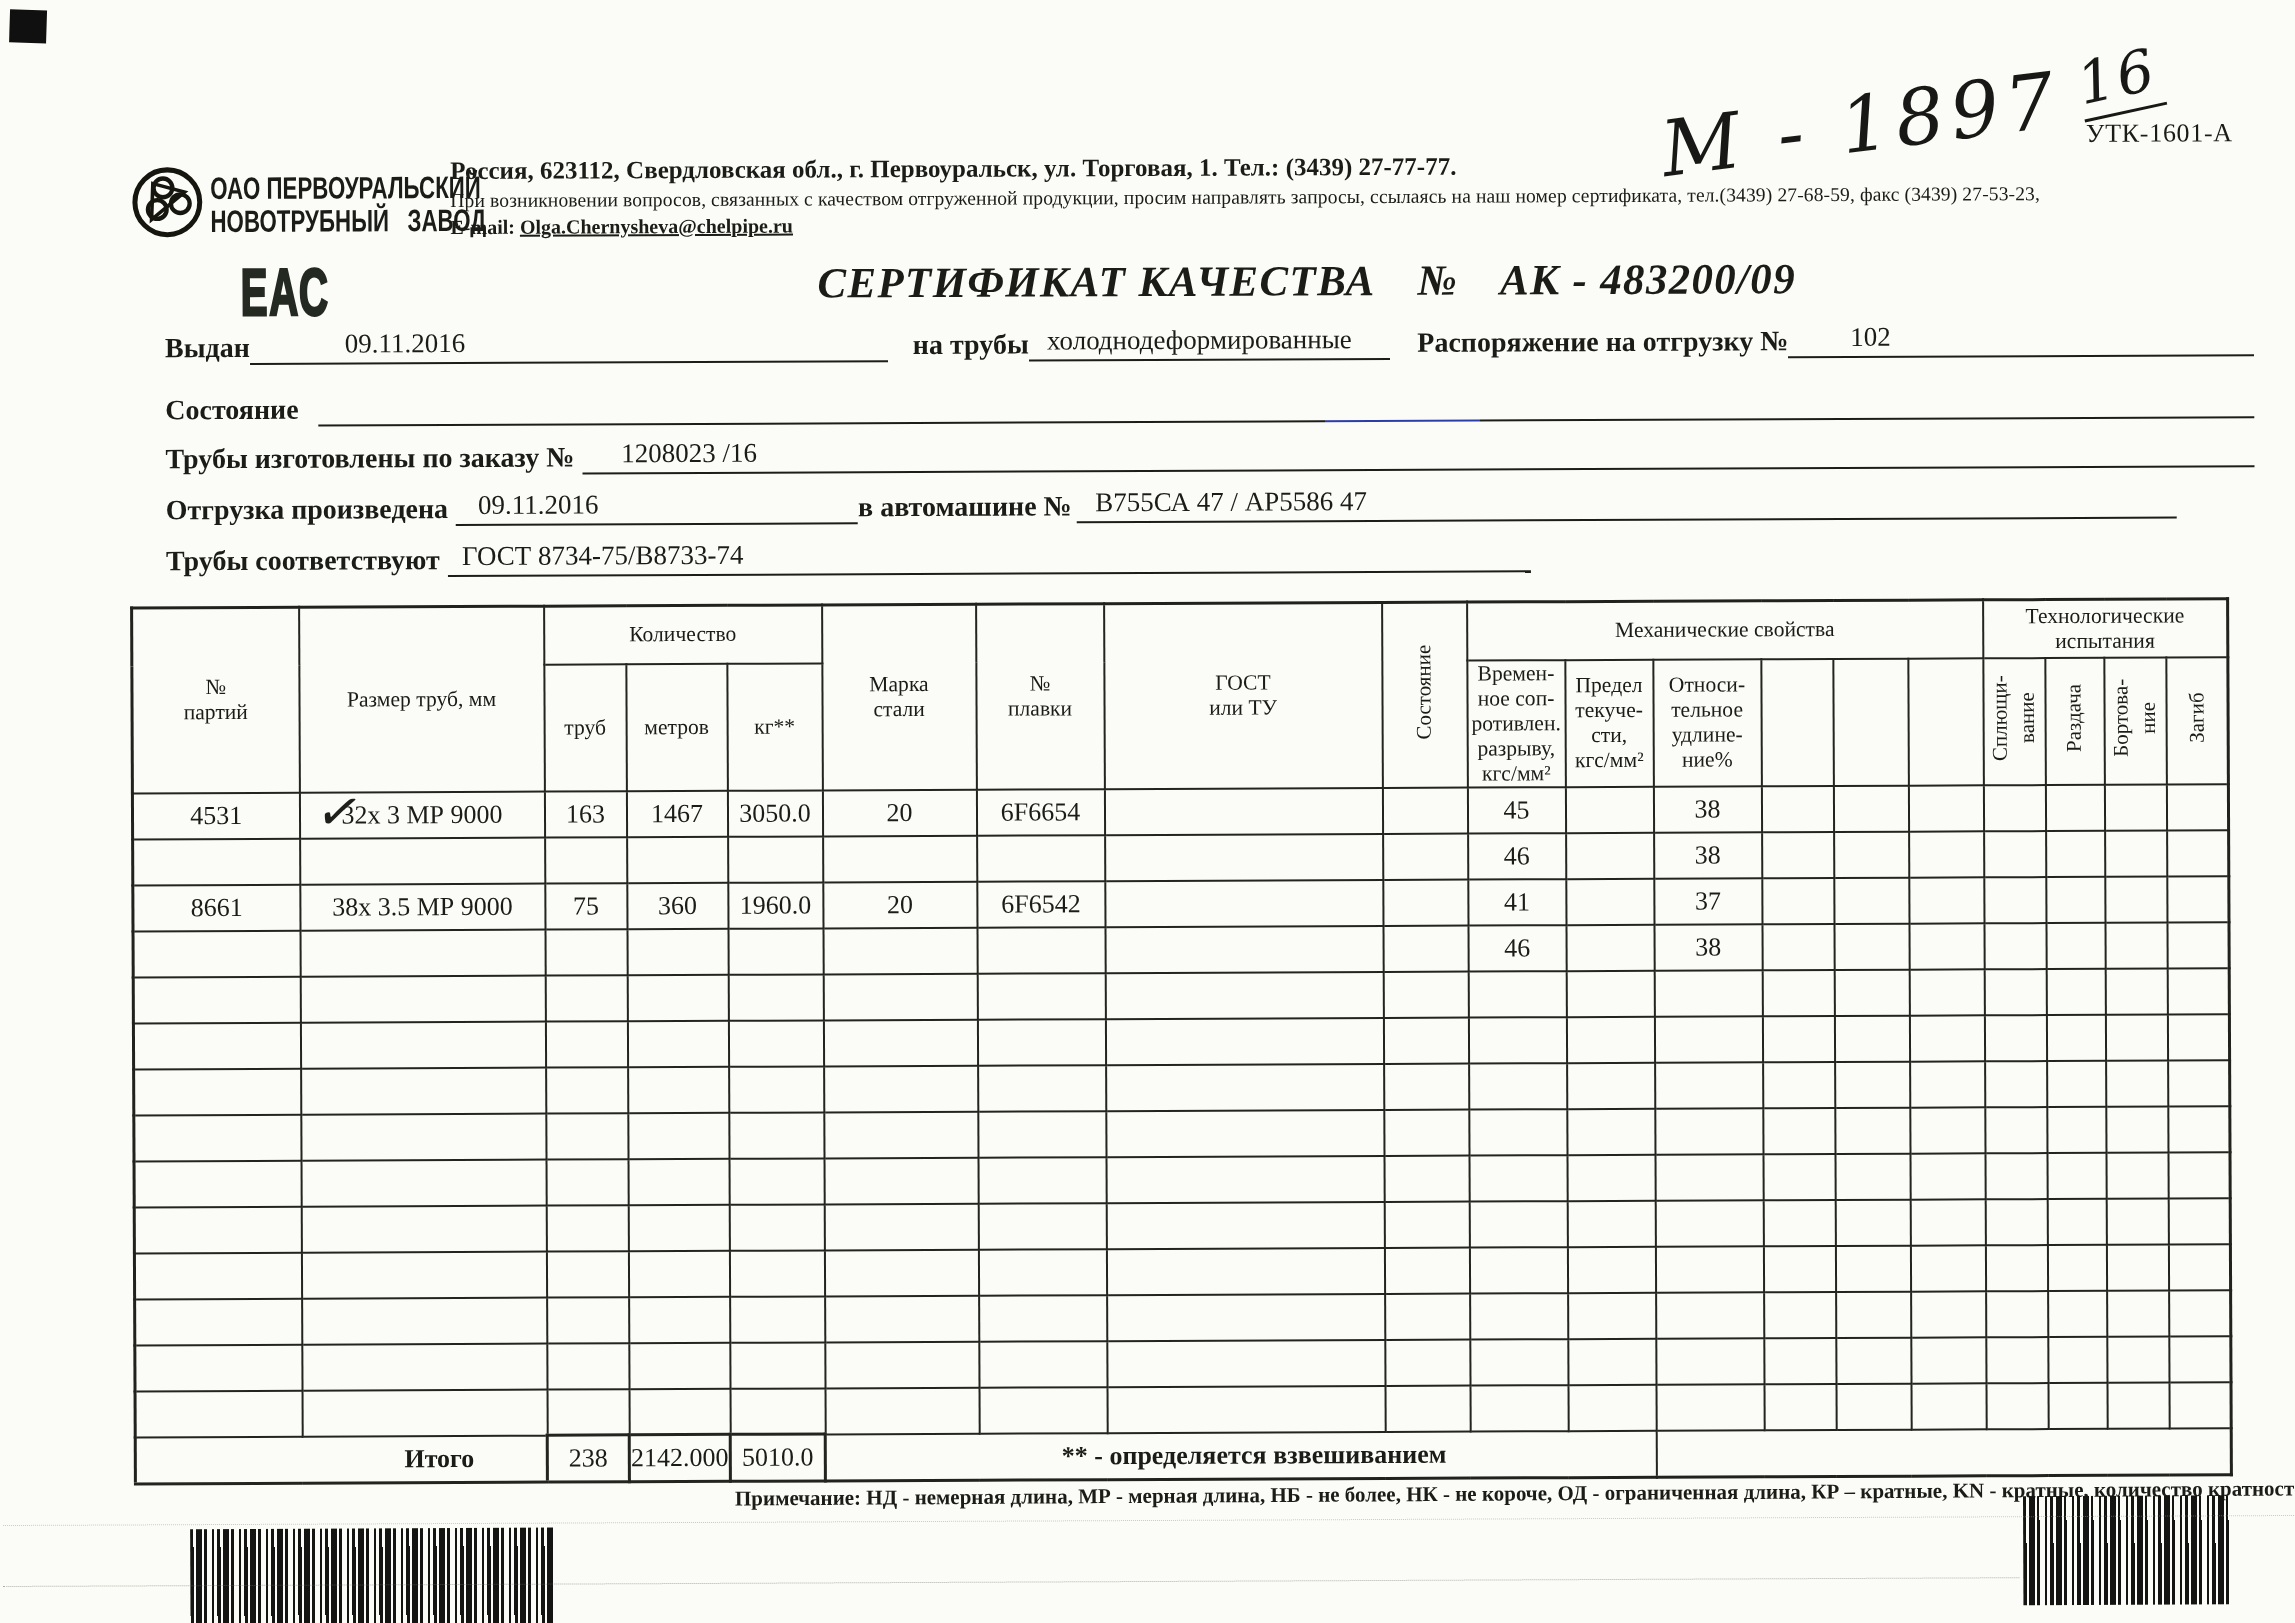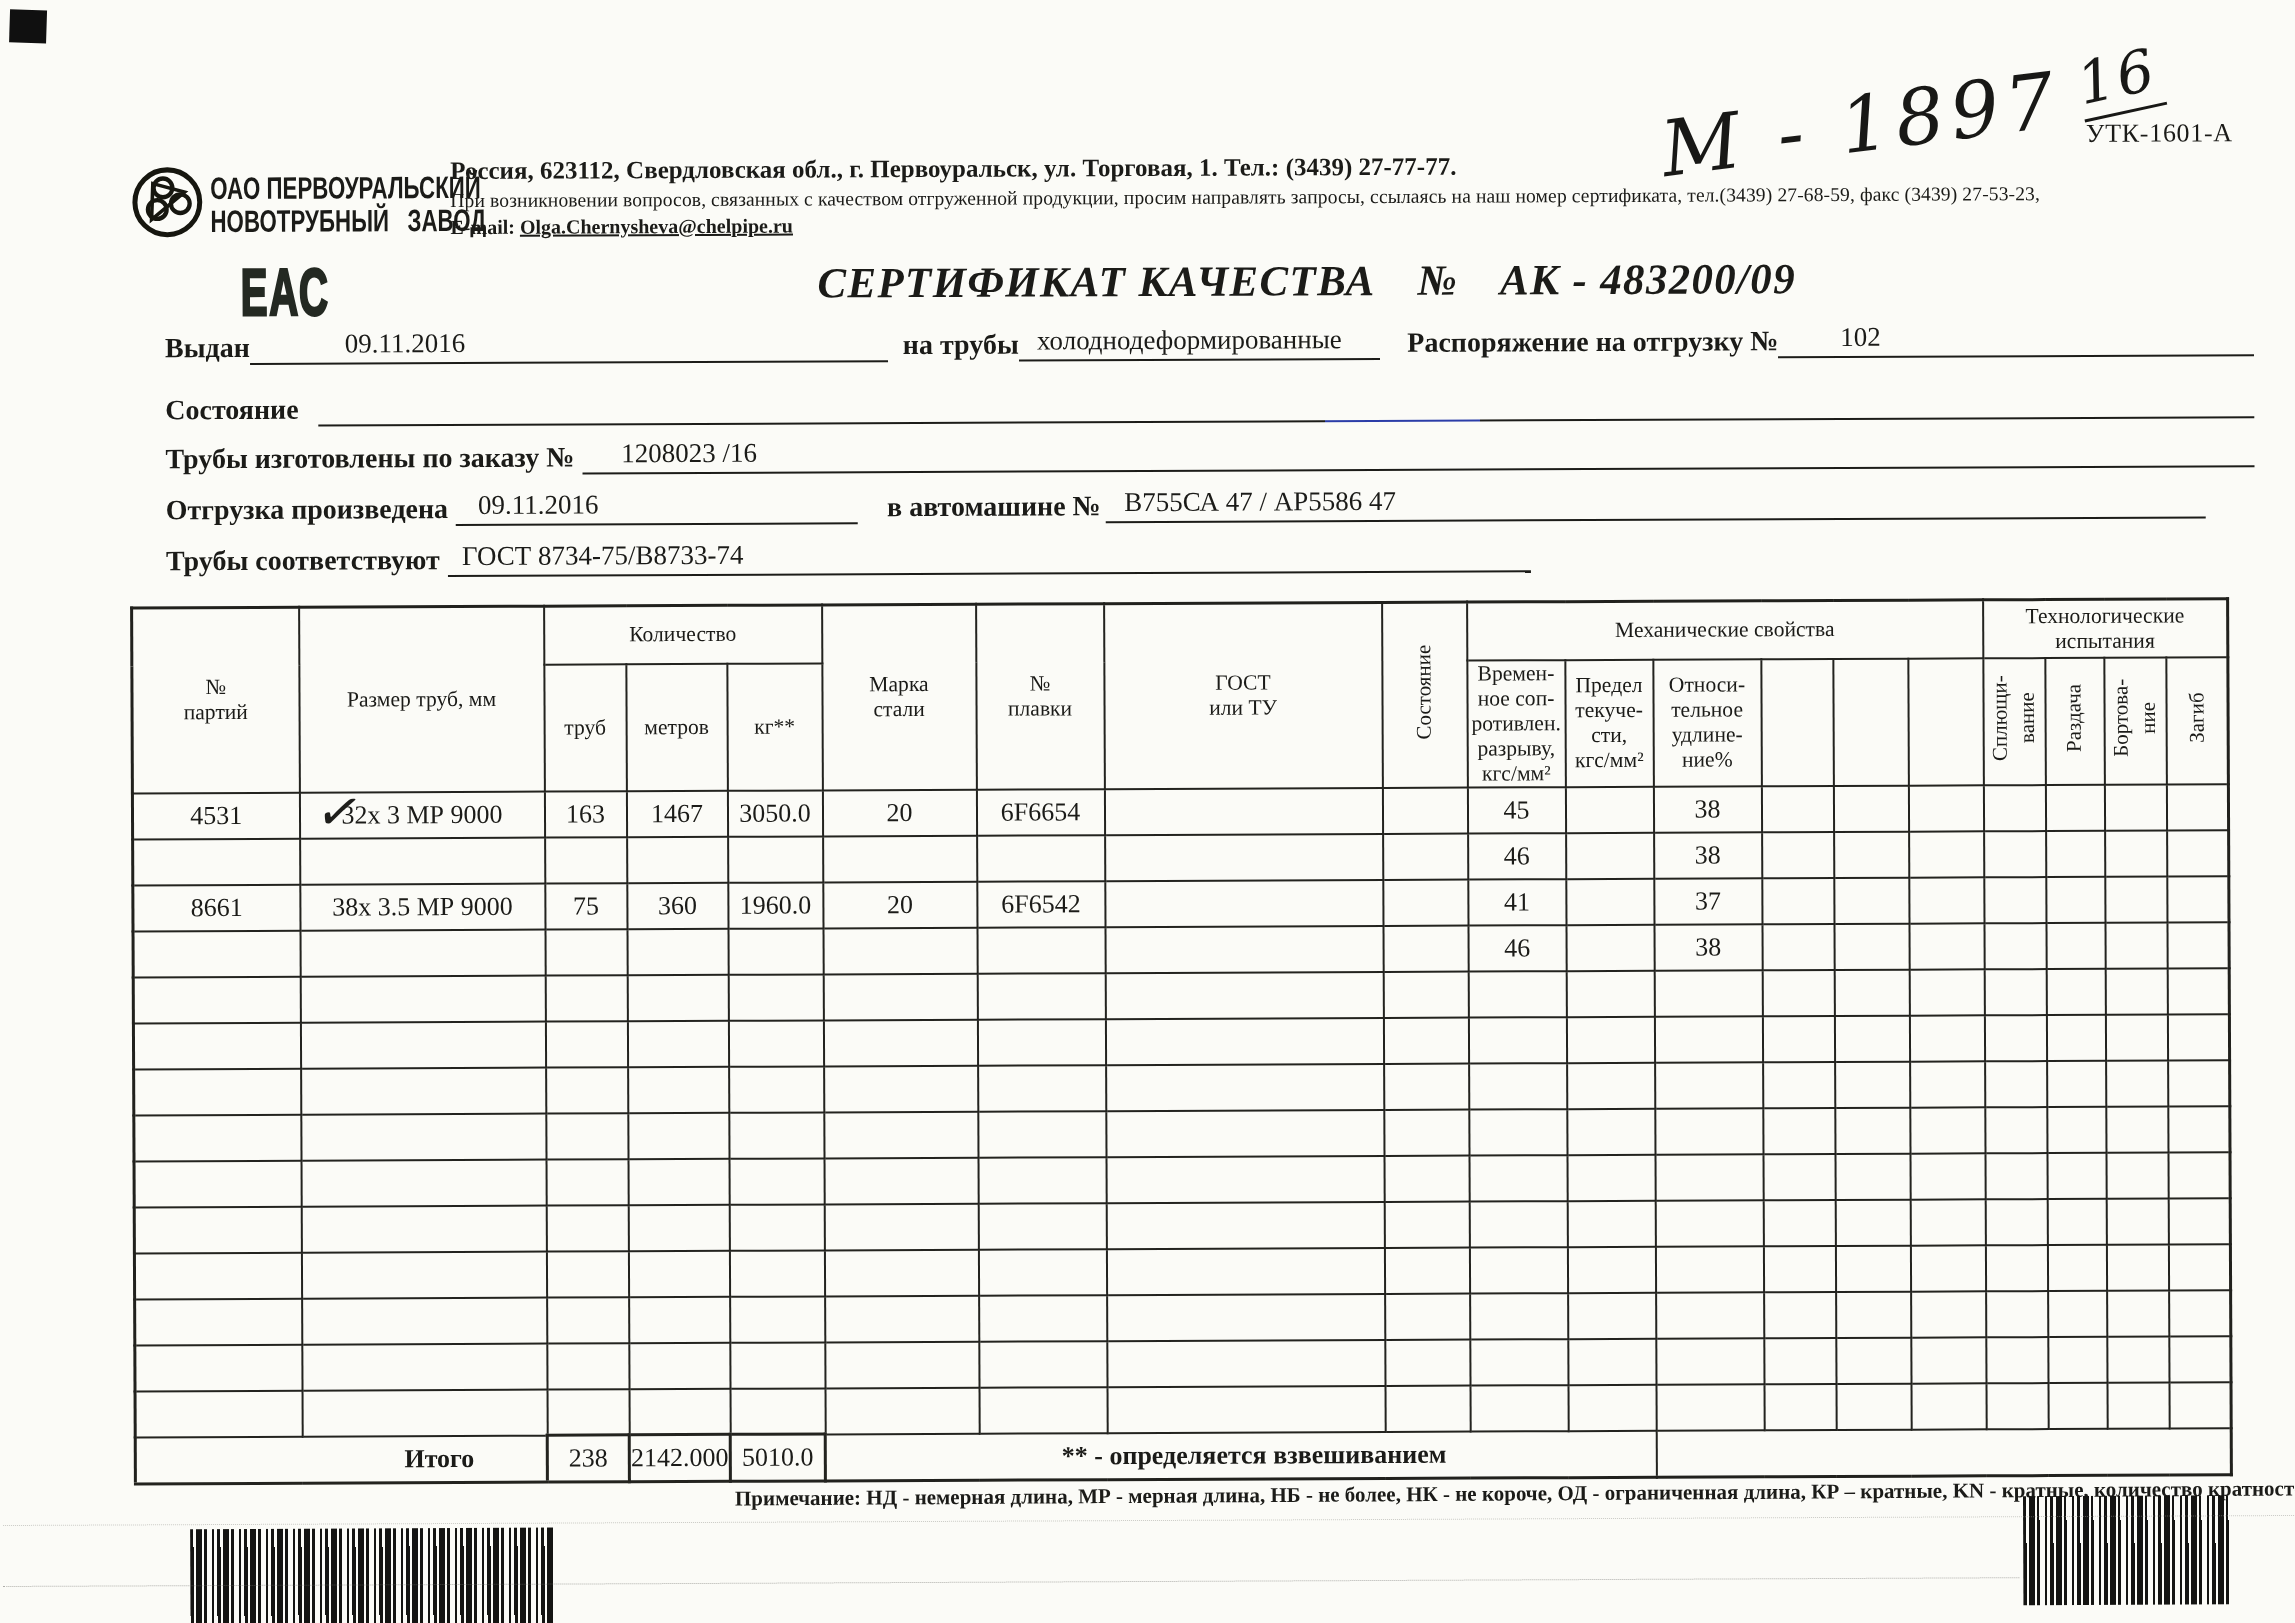--- a/index.html
+++ b/index.html
@@ -124,40 +124,40 @@
 
   <div class="title">
     <span>СЕРТИФИКАТ КАЧЕСТВА</span>
     <span>№</span>
     <span>АК - 483200/09</span>
   </div>
 
   <div class="frow r1">
     <span class="flabel">Выдан</span>
     <span class="fline" style="width:638px; padding-left:95px;">09.11.2016</span>
-    <span class="flabel" style="margin-left:15px;text-align:center;">на трубы</span>
+    <span class="flabel" style="margin-left:25px;text-align:center;">на трубы</span>
     <span class="fline" style="width:361px; padding-left:18.3px;">холоднодеформированные</span>
     <span class="flabel" style="margin-left:27.5px;">Распоряжение на отгрузку №</span>
     <span class="fline grow" style="padding-left:62px;">102</span>
   </div>
 
   <div class="frow r2">
     <span class="flabel">Состояние</span>
     <span class="fline grow receiver-line" style="margin-left:19.6px;"></span>
   </div>
 
   <div class="frow r3">
     <span class="flabel">Трубы изготовлены по заказу №</span>
     <span class="fline grow" style="padding-left:39px; margin-left:7.9px;">1208023  /16</span>
   </div>
 
   <div class="frow r4">
     <span class="flabel">Отгрузка произведена</span>
     <span class="fline" style="width:402px; padding-left:22px; margin-left:7.9px;">09.11.2016</span>
-    <span class="flabel" style="margin-left:29px;">в автомашине №</span>
+    <span class="flabel" style="">в автомашине №</span>
     <span class="fline" style="width:1100px; padding-left:18.3px; margin-left:5.2px;">В755СА 47 / АР5586 47</span>
   </div>
 
   <div class="frow r5">
     <span class="flabel">Трубы соответствуют</span>
     <span class="fline" style="width:1083px; padding-left:14.4px; margin-left:7.9px;">ГОСТ 8734-75/В8733-74</span>
   </div>
 
   <table class="cert">
     <colgroup>

